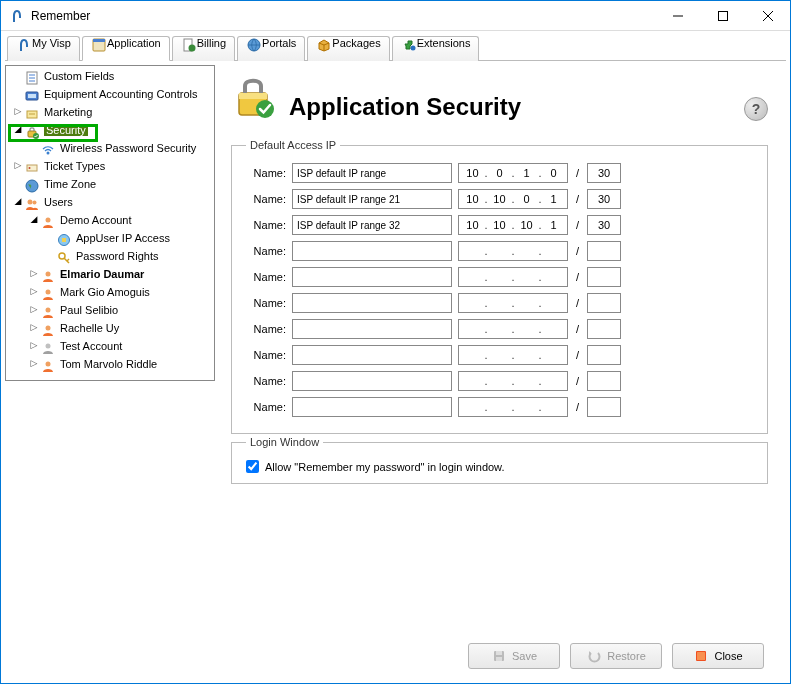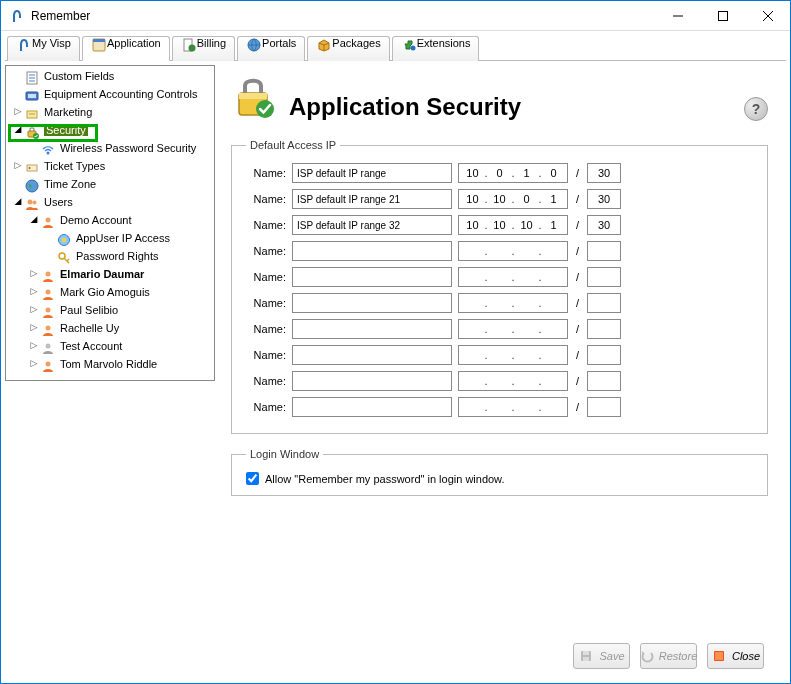--- a/index.html
+++ b/index.html
@@ -115,21 +115,21 @@
   margin-left: auto;
   width: 24px; height: 24px;
   border-radius: 50%;
   background: radial-gradient(circle at 30% 30%, #eee, #bbb);
   border: 1px solid #999;
   display:flex;align-items:center;justify-content:center;
   color:#555;font-weight:bold;font-size:14px;
 }
 fieldset {
   border: 1px solid #bbb;
-  margin-bottom: 14px;
+  margin-bottom: 2px;
   padding: 12px 14px 10px 14px;
   font-size: 11px;
 }
 legend { padding: 0 4px; font-size: 11px; color: #333; }
 .ip-row {
   display: flex;
   align-items: center;
   margin-bottom: 6px;
   gap: 6px;
 }
@@ -171,29 +171,28 @@
 }
 .checkbox-row { display:flex; align-items:center; gap:6px; }
 .spacer-flex { flex: 1; }
 .button-bar {
   display: flex;
   justify-content: flex-end;
   gap: 10px;
   padding: 10px 4px 10px 0;
 }
 .action-btn {
-  width: 57px; height: 26px;
+  width: 92px; height: 26px;
   border: 1px solid #b5b5b5;
   background: linear-gradient(#f8f8f8,#e8e8e8);
   border-radius: 3px;
   display:flex; align-items:center; justify-content:center;
   gap:5px;
   font-size: 11px;
   cursor: default;
-  font-style: italic;
 }
 .action-btn.disabled { color: #999; }
 .action-btn.disabled .btn-icon { opacity: 0.5; }
 .btn-icon { width:16px; height:16px; display:flex;align-items:center;justify-content:center; }
 .bold { font-weight: bold; }
 .tree-pane-wrap { position: relative; }
 </style>
 </head>
 <body>
 

